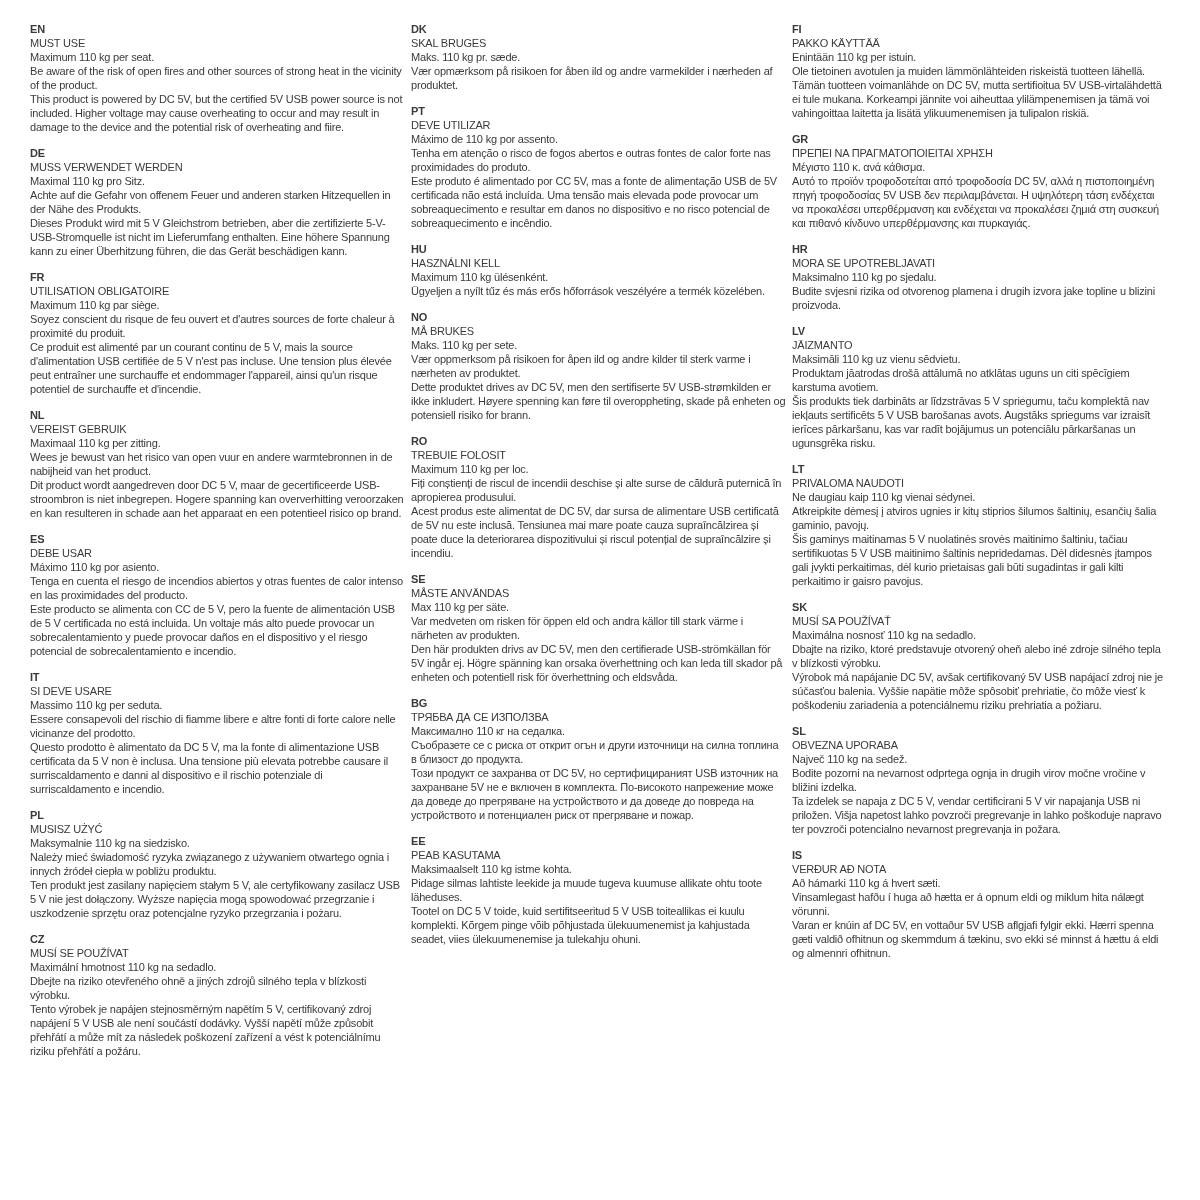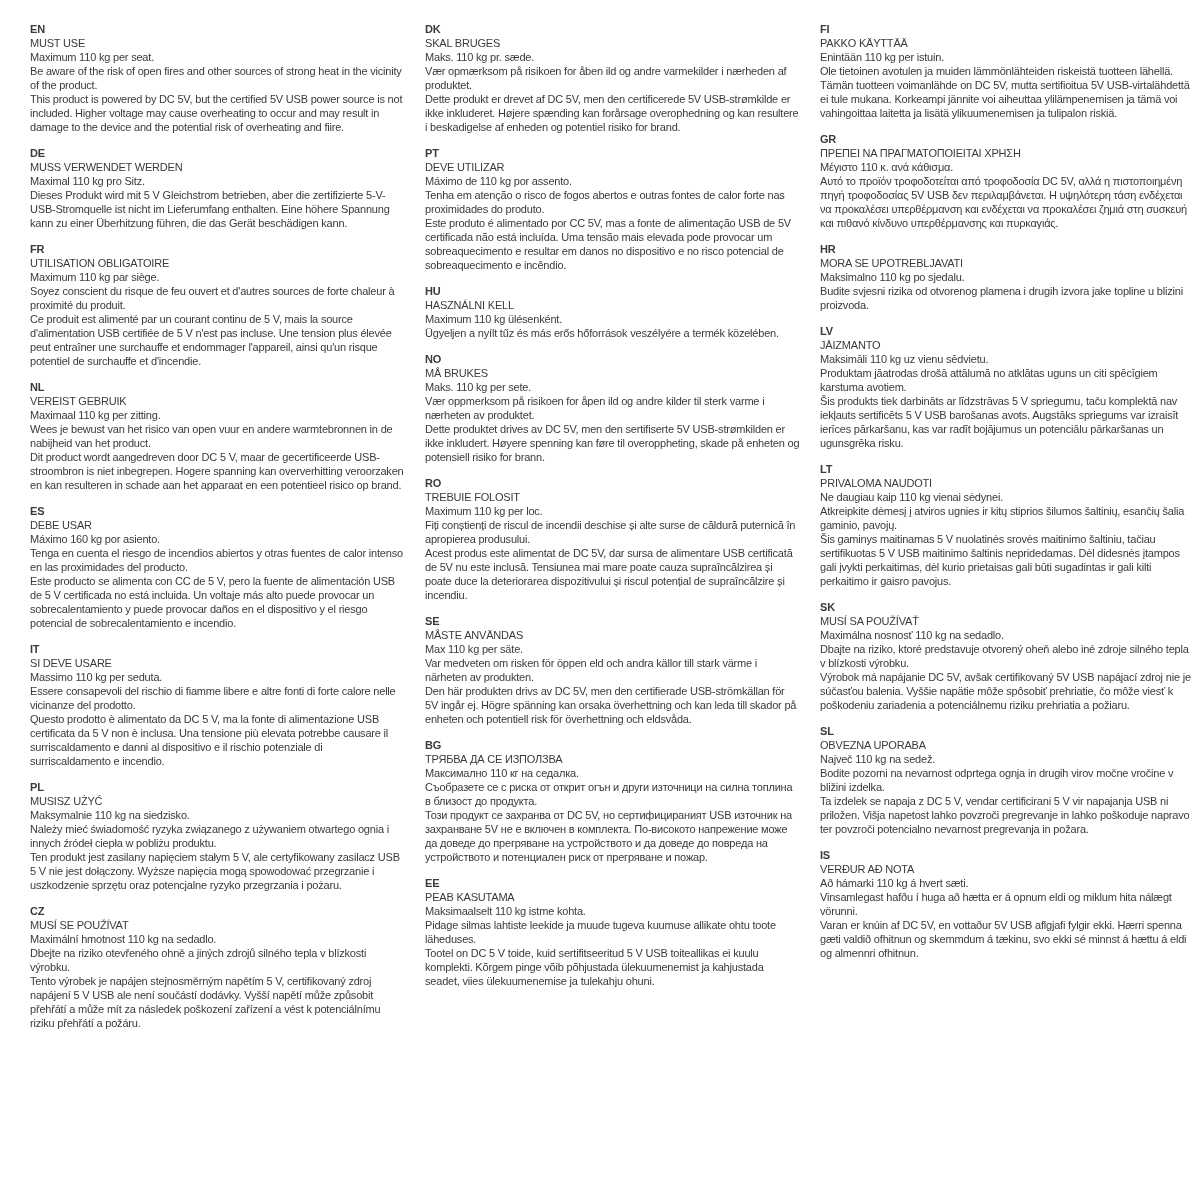--- a/index.html
+++ b/index.html
@@ -13,21 +13,21 @@
     overflow: hidden;
     font-family: "Liberation Sans", sans-serif;
     color: #3a3a3a;
   }
   .sheet {
     box-sizing: border-box;
     width: 1200px;
     height: 1200px;
     padding: 22px 11px 20px 30px;
     display: flex;
-    gap: 20px;
+    gap: 6px;
   }
   .col {
     width: 375px;
     flex: 0 0 375px;
   }
   .lang-block {
     margin: 0 0 12px 0;
   }
   .lang-block p {
     margin: 0;
@@ -49,40 +49,41 @@
       <p class="lang-code">EN</p>
       <p>MUST USE</p>
       <p>Maximum 110 kg per seat.</p>
       <p>Be aware of the risk of open fires and other sources of strong heat in the vicinity of the product.</p>
       <p>This product is powered by DC 5V, but the certified 5V USB power source is not included. Higher voltage may cause overheating to occur and may result in damage to the device and the potential risk of overheating and fiire.</p>
     </section>
     <section class="lang-block">
       <p class="lang-code">DE</p>
       <p>MUSS VERWENDET WERDEN</p>
       <p>Maximal 110 kg pro Sitz.</p>
+      <p>Achte auf die Gefahr von offenem Feuer und anderen starken Hitzequellen in der Nähe des Produkts.</p>
       <p>Dieses Produkt wird mit 5 V Gleichstrom betrieben, aber die zertifizierte 5-V-USB-Stromquelle ist nicht im Lieferumfang enthalten. Eine höhere Spannung kann zu einer Überhitzung führen, die das Gerät beschädigen kann.</p>
     </section>
     <section class="lang-block">
       <p class="lang-code">FR</p>
       <p>UTILISATION OBLIGATOIRE</p>
       <p>Maximum 110 kg par siège.</p>
       <p>Soyez conscient du risque de feu ouvert et d'autres sources de forte chaleur à proximité du produit.</p>
       <p>Ce produit est alimenté par un courant continu de 5 V, mais la source d'alimentation USB certifiée de 5 V n'est pas incluse. Une tension plus élevée peut entraîner une surchauffe et endommager l'appareil, ainsi qu'un risque potentiel de surchauffe et d'incendie.</p>
     </section>
     <section class="lang-block">
       <p class="lang-code">NL</p>
       <p>VEREIST GEBRUIK</p>
       <p>Maximaal 110 kg per zitting.</p>
       <p>Wees je bewust van het risico van open vuur en andere warmtebronnen in de nabijheid van het product.</p>
       <p>Dit product wordt aangedreven door DC 5 V, maar de gecertificeerde USB-stroombron is niet inbegrepen. Hogere spanning kan oververhitting veroorzaken en kan resulteren in schade aan het apparaat en een potentieel risico op brand.</p>
     </section>
     <section class="lang-block">
       <p class="lang-code">ES</p>
       <p>DEBE USAR</p>
-      <p>Máximo 160 kg por asiento.</p>
+      <p>Máximo 110 kg por asiento.</p>
       <p>Tenga en cuenta el riesgo de incendios abiertos y otras fuentes de calor intenso en las proximidades del producto.</p>
       <p>Este producto se alimenta con CC de 5 V, pero la fuente de alimentación USB de 5 V certificada no está incluida. Un voltaje más alto puede provocar un sobrecalentamiento y puede provocar daños en el dispositivo y el riesgo potencial de sobrecalentamiento e incendio.</p>
     </section>
     <section class="lang-block">
       <p class="lang-code">IT</p>
       <p>SI DEVE USARE</p>
       <p>Massimo 110 kg per seduta.</p>
       <p>Essere consapevoli del rischio di fiamme libere e altre fonti di forte calore nelle vicinanze del prodotto.</p>
       <p>Questo prodotto è alimentato da DC 5 V, ma la fonte di alimentazione USB certificata da 5 V non è inclusa. Una tensione più elevata potrebbe causare il surriscaldamento e danni al dispositivo e il rischio potenziale di surriscaldamento e incendio.</p>
     </section>
@@ -101,21 +102,20 @@
       <p>Tento výrobek je napájen stejnosměrným napětím 5 V, certifikovaný zdroj napájení 5 V USB ale není součástí dodávky. Vyšší napětí může způsobit přehřátí a může mít za následek poškození zařízení a vést k potenciálnímu riziku přehřátí a požáru.</p>
     </section>
   </div>
 
   <div class="col">
     <section class="lang-block">
       <p class="lang-code">DK</p>
       <p>SKAL BRUGES</p>
       <p>Maks. 110 kg pr. sæde.</p>
       <p>Vær opmærksom på risikoen for åben ild og andre varmekilder i nærheden af produktet.</p>
-      <p>Dette produkt er drevet af DC 5V, men den certificerede 5V USB-strømkilde er ikke inkluderet. Højere spænding kan forårsage overophedning og kan resultere i beskadigelse af enheden og potentiel risiko for brand.</p>
     </section>
     <section class="lang-block">
       <p class="lang-code">PT</p>
       <p>DEVE UTILIZAR</p>
       <p>Máximo de 110 kg por assento.</p>
       <p>Tenha em atenção o risco de fogos abertos e outras fontes de calor forte nas proximidades do produto.</p>
       <p>Este produto é alimentado por CC 5V, mas a fonte de alimentação USB de 5V certificada não está incluída. Uma tensão mais elevada pode provocar um sobreaquecimento e resultar em danos no dispositivo e no risco potencial de sobreaquecimento e incêndio.</p>
     </section>
     <section class="lang-block">
       <p class="lang-code">HU</p>

